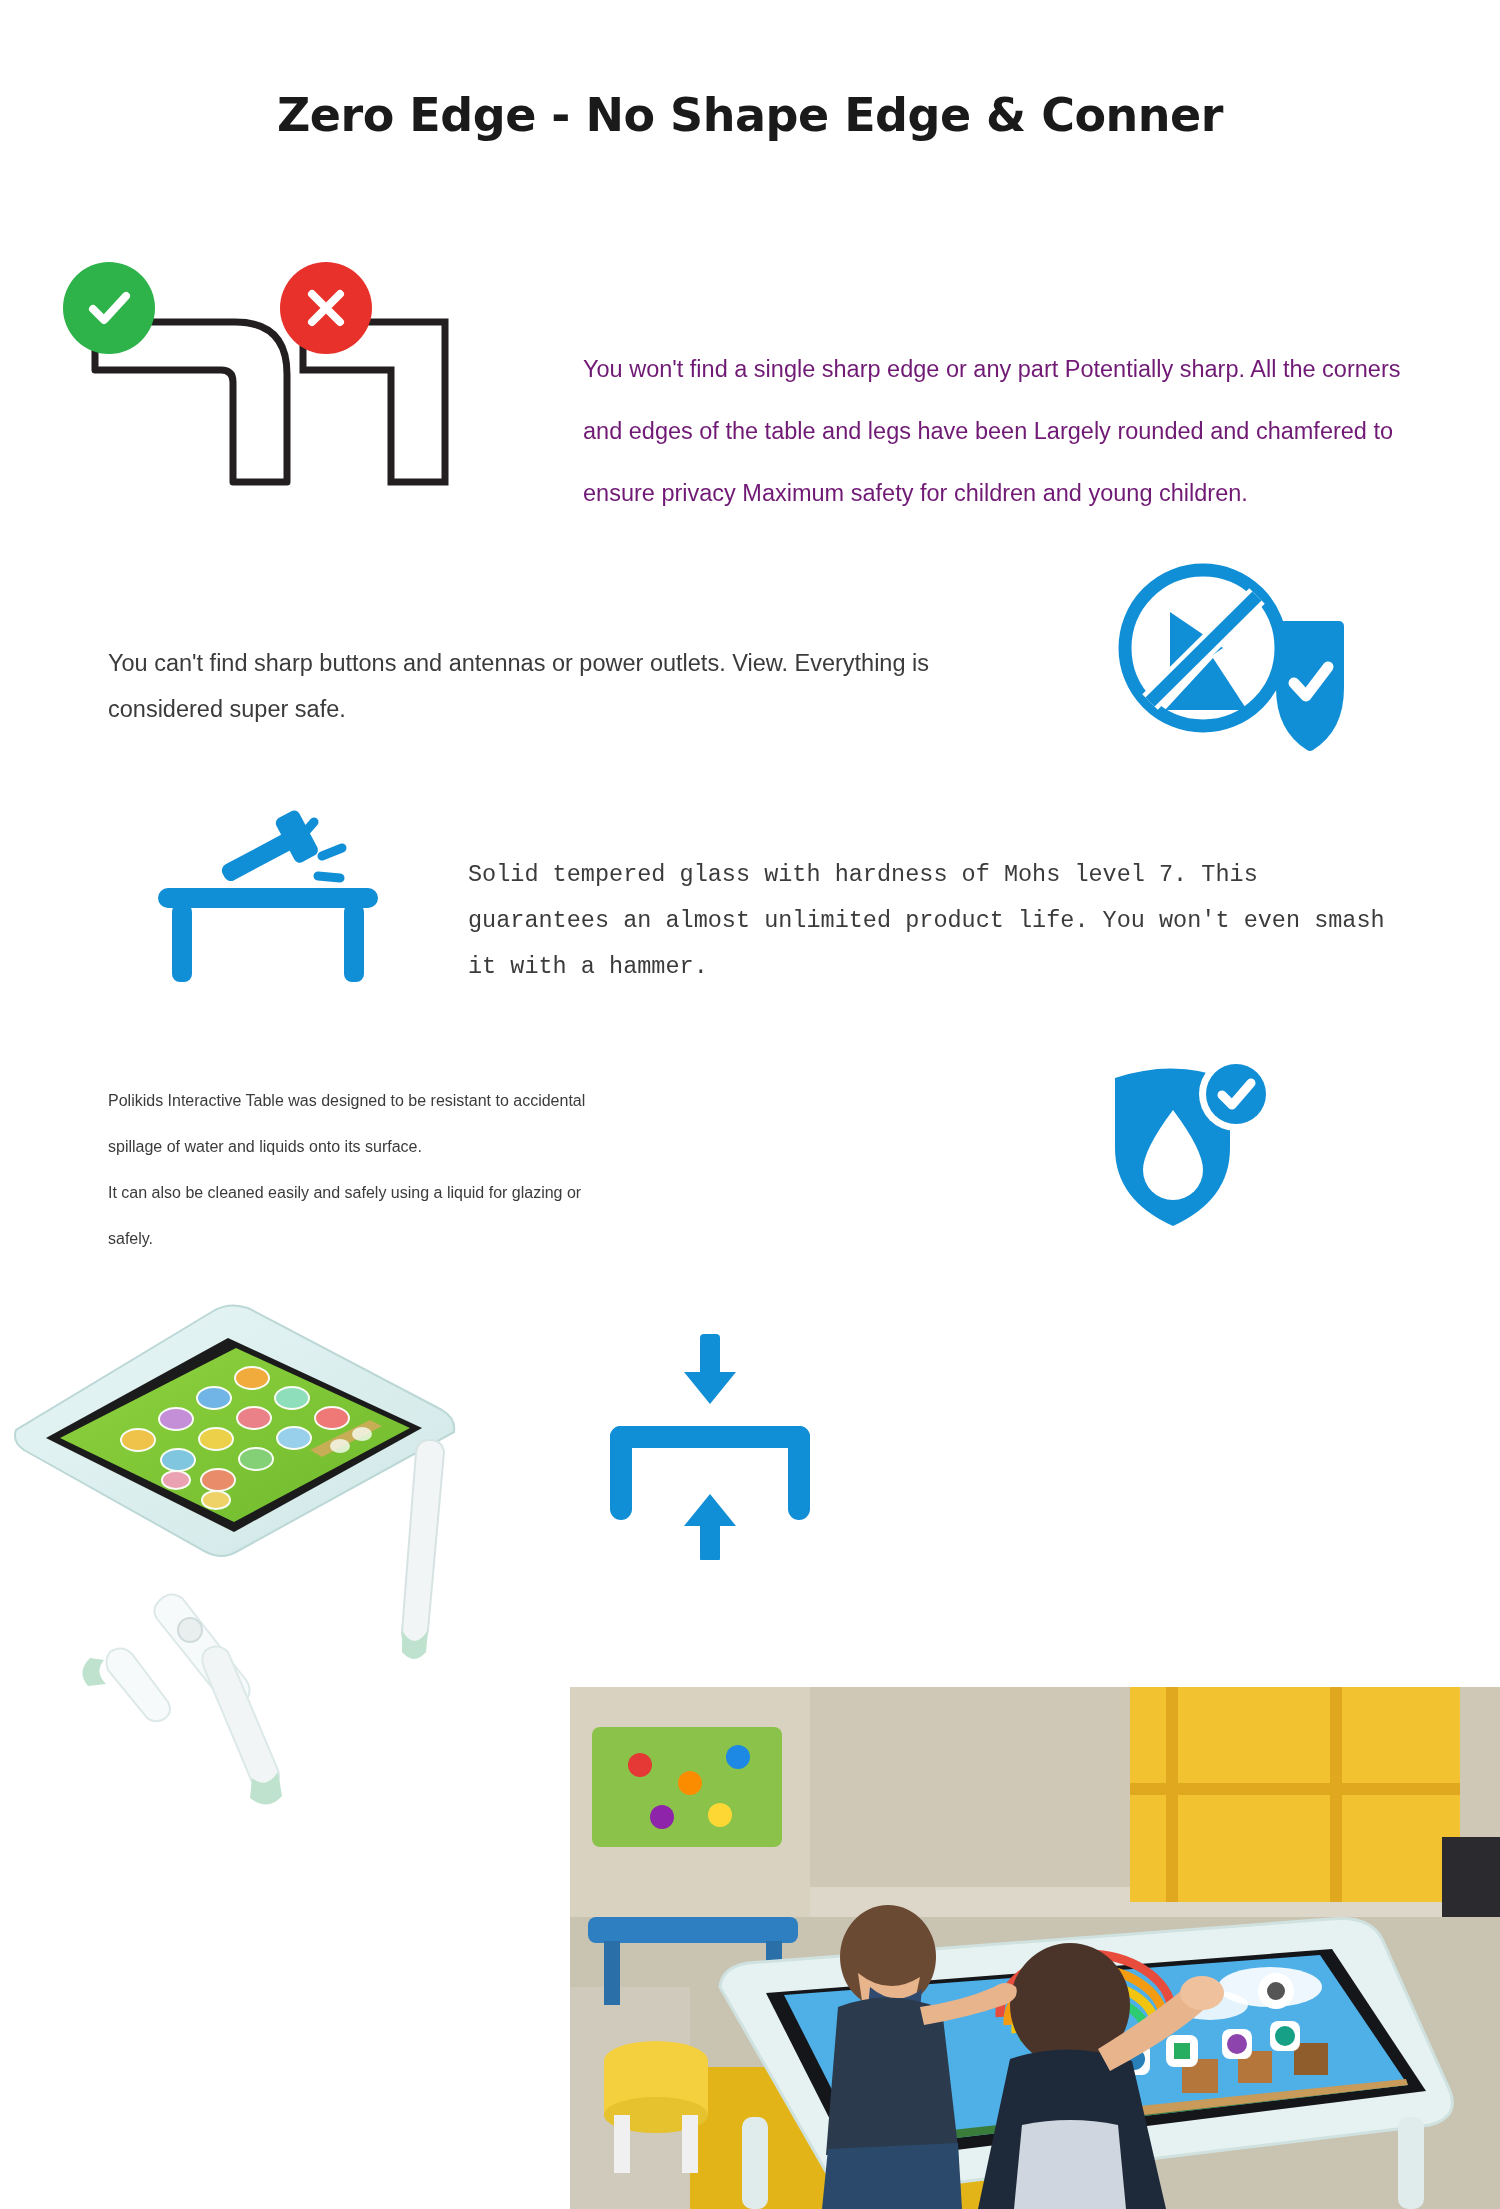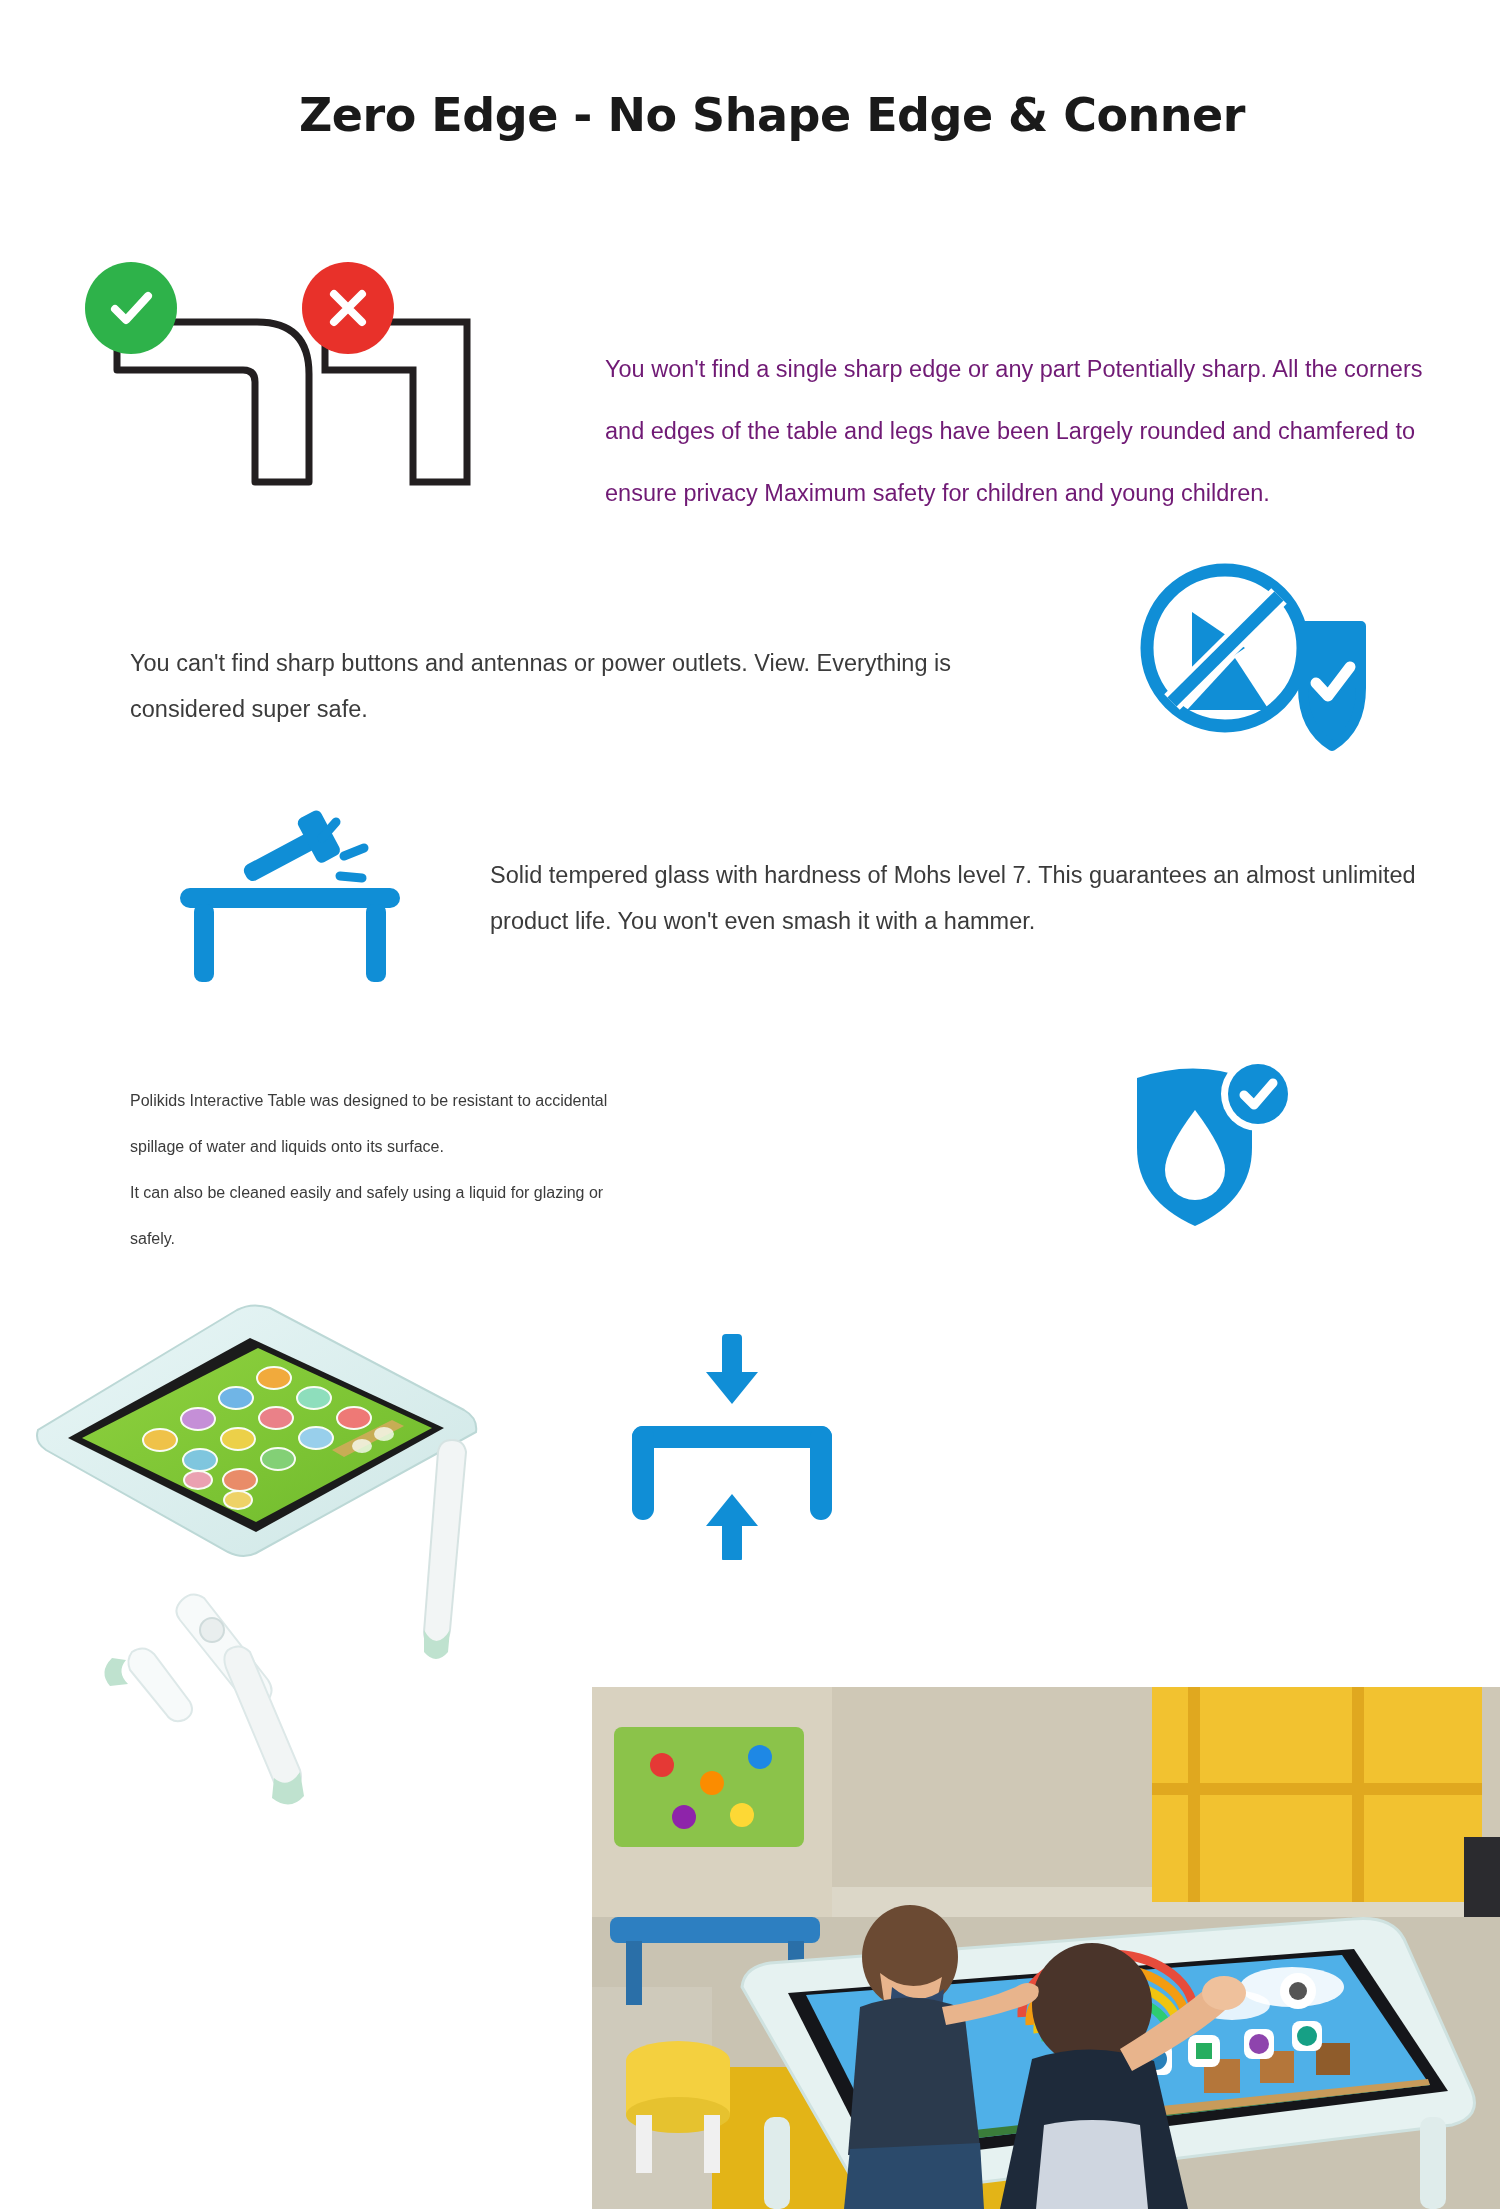--- a/index.html
+++ b/index.html
@@ -12,21 +12,20 @@
     height: 2209px;
     position: relative;
     font-family: "Liberation Sans", sans-serif;
     color: #231f20;
     overflow: hidden;
   }
   .page {
     position: relative;
     width: 1260px;
     height: 2209px;
-    margin-left: 22px;
   }
 
   
   .title {
     position: absolute;
     top: 88px;
     left: 0;
     width: 1500px;
     text-align: center;
     font-family: "DejaVu Sans", sans-serif;
@@ -93,20 +92,21 @@
     height: 185px;
   }
   .sec3-text {
     position: absolute;
     left: 468px;
     top: 852px;
     width: 930px;
     font-size: 23.5px;
     line-height: 46px;
     color: #3b3b3b;
+    font-family: Liberation Mono, monospace;
   }
 
   
   .sec4-text {
     position: absolute;
     left: 108px;
     top: 1078px;
     width: 880px;
     font-size: 16px;
     line-height: 46px;

